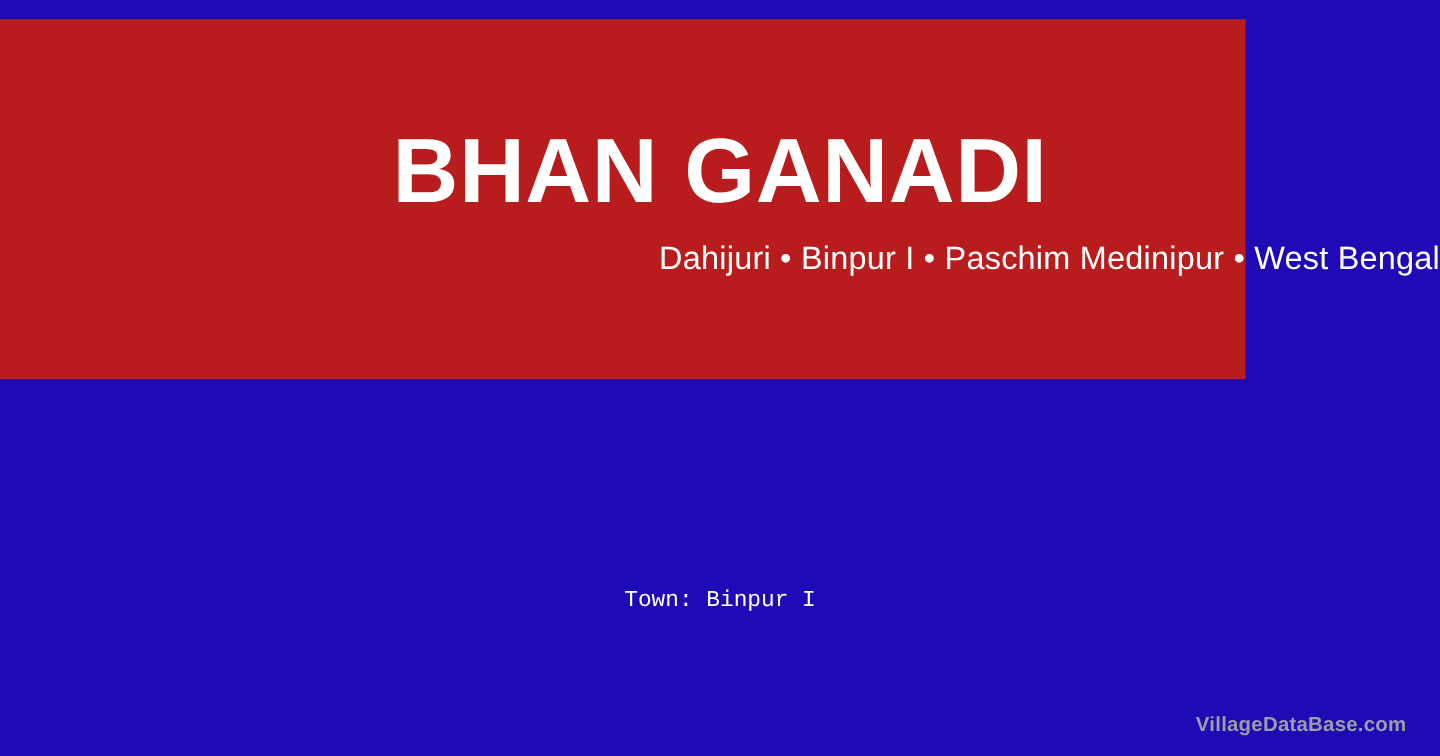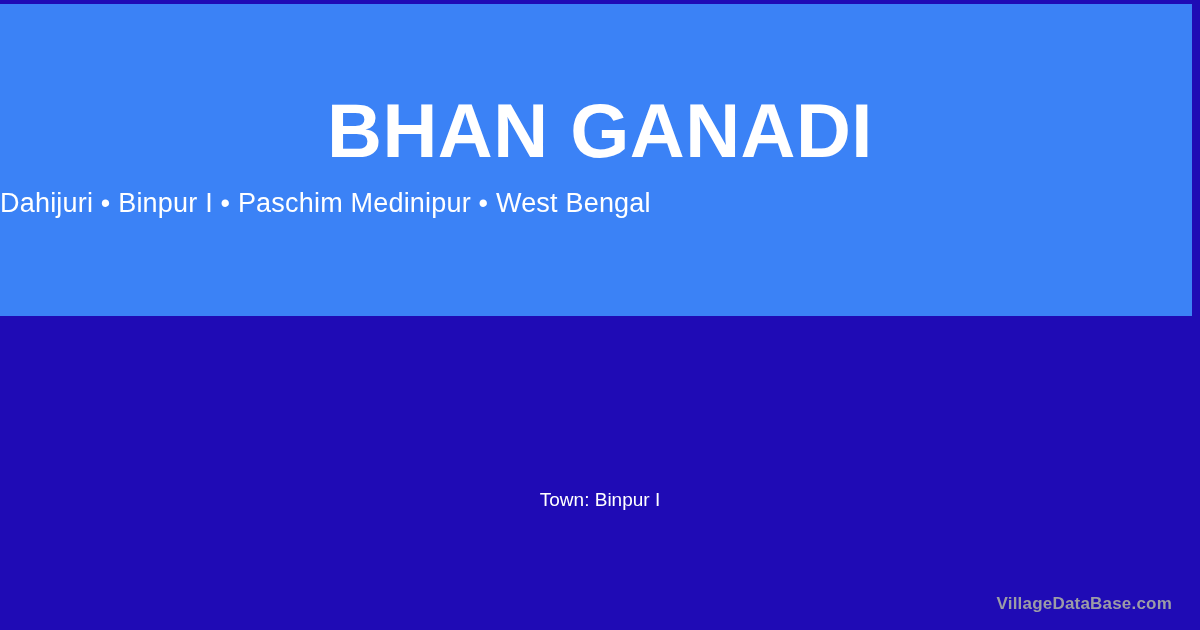--- a/index.html
+++ b/index.html
@@ -19,24 +19,24 @@
     position: relative;
     width: 1200px;
     height: 630px;
     overflow: hidden;
   }
 
   
   .hero {
     position: absolute;
     left: 0;
-    top: 4px;
-    width: 1192px;
+    top: 16px;
+    width: 1038px;
     height: 316px;
-    background: #3b82f6;
+    background: #b91c1c;
     box-sizing: border-box;
   }
 
   .hero-inner {
     position: absolute;
     left: 0;
     top: 0;
     width: 1200px;
     height: 316px;
     display: flex;
@@ -62,21 +62,21 @@
     white-space: nowrap;
   }
 
   .village-breadcrumb {
     margin: 0;
     padding: 0;
     position: absolute;
     left: 0;
     right: 0;
     top: 183px;
-    text-align: left;
+    text-align: right;
     color: #FFFFFF;
     font-family: "Liberation Sans", sans-serif;
     font-size: 27px;
     font-weight: 400;
     line-height: 33px;
     letter-spacing: 0.2px;
     white-space: nowrap;
   }
 
   
@@ -89,21 +89,21 @@
     background: #1F0BB5;
   }
 
   .body-detail {
     position: absolute;
     left: 0;
     right: 0;
     top: 172px;
     text-align: center;
     color: #FFFFFF;
-    font-family: Liberation Sans, sans-serif;
+    font-family: Liberation Mono, monospace;
     font-size: 19px;
     font-weight: 400;
     line-height: 24px;
     white-space: nowrap;
   }
 
   .watermark {
     position: absolute;
     right: 28px;
     bottom: 11px;

